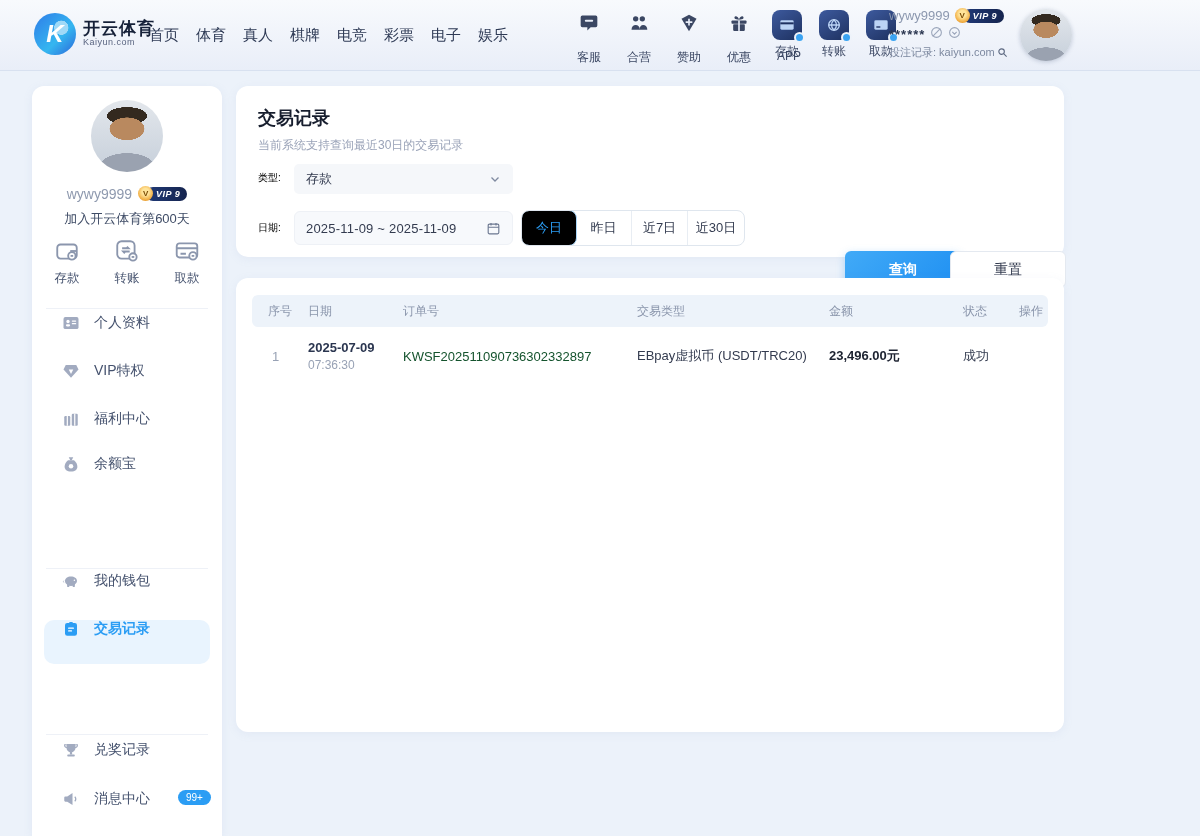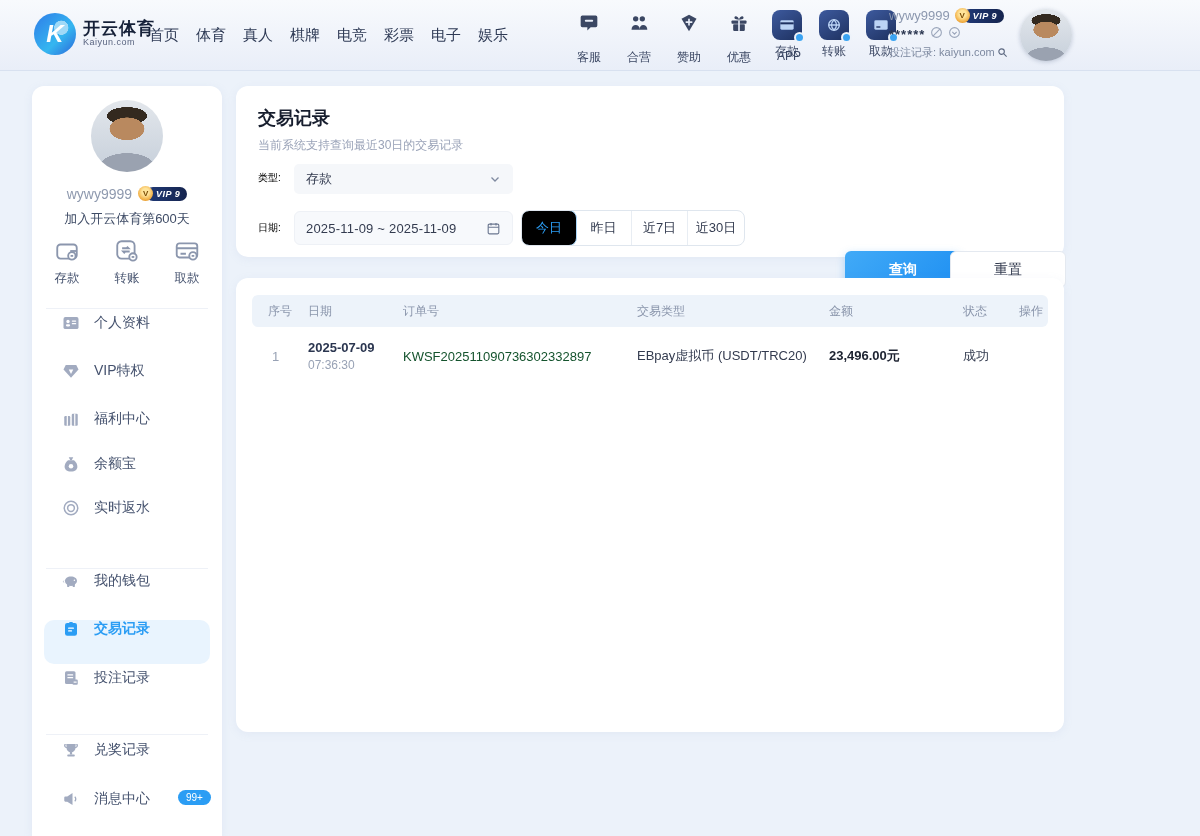--- a/index.html
+++ b/index.html
@@ -326,56 +326,39 @@
     <span class="lb">福利中心</span>
   </div>
   <div class="mitem" style="top:369px">
     <svg viewBox="0 0 24 24" fill="currentColor">
         <path d="M9 3h6l-2 4h-2L9 3z"></path>
         <path d="M8 7h8c3 2.5 4.5 5.5 4.5 8.5 0 3.5-3 6.5-8.5 6.5S3.5 19 3.5 15.5C3.5 12.5 5 9.5 8 7z"></path>
         <circle cx="12" cy="15" r="3" fill="#fff"></circle>
       </svg>
     <span class="lb">余额宝</span>
   </div>
-  <div class="mitem" style="top:413px">
-    <svg viewBox="0 0 24 24" fill="none" stroke="currentColor" stroke-width="2">
-        <circle cx="12" cy="12" r="9"></circle>
-        <circle cx="12" cy="12" r="4.5"></circle>
-      </svg>
-    <span class="lb">实时返水</span>
-  </div>
 
   <div class="sbdivider" style="top:482px"></div>
 
   <div class="mitem" style="top:486px">
     <svg viewBox="0 0 24 24" fill="currentColor">
         <path d="M4 12c0-3.5 3.2-6 8-6 4.4 0 8 2.3 8 5.8 0 2-1 3.6-2.7 4.6L17 20h-2.5l-.4-1.6a12 12 0 01-4.2 0L9.5 20H7l-.3-3.4C5 15.6 4 14 4 12z"></path>
         <path d="M2.5 11.5c-.8.3-.8 2.2 0 2.5" stroke="currentColor" fill="none"></path>
         <circle cx="16.5" cy="11" r="1" fill="#fff"></circle>
       </svg>
     <span class="lb">我的钱包</span>
   </div>
   <div class="mitem active" style="top:534px">
     <svg viewBox="0 0 24 24" fill="currentColor">
         <path d="M7 4h10a3 3 0 013 3v11a3 3 0 01-3 3H7a3 3 0 01-3-3V7a3 3 0 013-3z"></path>
         <rect x="9" y="2.5" width="6" height="4" rx="2"></rect>
         <rect x="8" y="10" width="8" height="1.8" rx=".9" fill="#fff"></rect>
         <rect x="8" y="13.6" width="5.5" height="1.8" rx=".9" fill="#fff"></rect>
       </svg>
     <span class="lb">交易记录</span>
-  </div>
-  <div class="mitem" style="top:583px">
-    <svg viewBox="0 0 24 24" fill="currentColor">
-        <rect x="4" y="3" width="14" height="17" rx="2"></rect>
-        <rect x="7" y="7" width="8" height="1.8" rx=".9" fill="#fff"></rect>
-        <rect x="7" y="10.6" width="8" height="1.8" rx=".9" fill="#fff"></rect>
-        <rect x="14" y="14" width="7" height="7" rx="1.5"></rect>
-        <path d="M15.5 17.5h4" stroke="#fff" stroke-width="1.6"></path>
-      </svg>
-    <span class="lb">投注记录</span>
   </div>
 
   <div class="sbdivider" style="top:648px"></div>
 
   <div class="mitem" style="top:655px">
     <svg viewBox="0 0 24 24" fill="currentColor">
         <path d="M6 4h12v5a6 6 0 01-12 0V4z"></path>
         <path d="M6 5H3.5a3.5 3.5 0 003.6 4M18 5h2.5a3.5 3.5 0 01-3.6 4" fill="none" stroke="currentColor" stroke-width="1.6"></path>
         <rect x="10.5" y="14" width="3" height="4"></rect>
         <rect x="7" y="18" width="10" height="2.5" rx="1"></rect>

